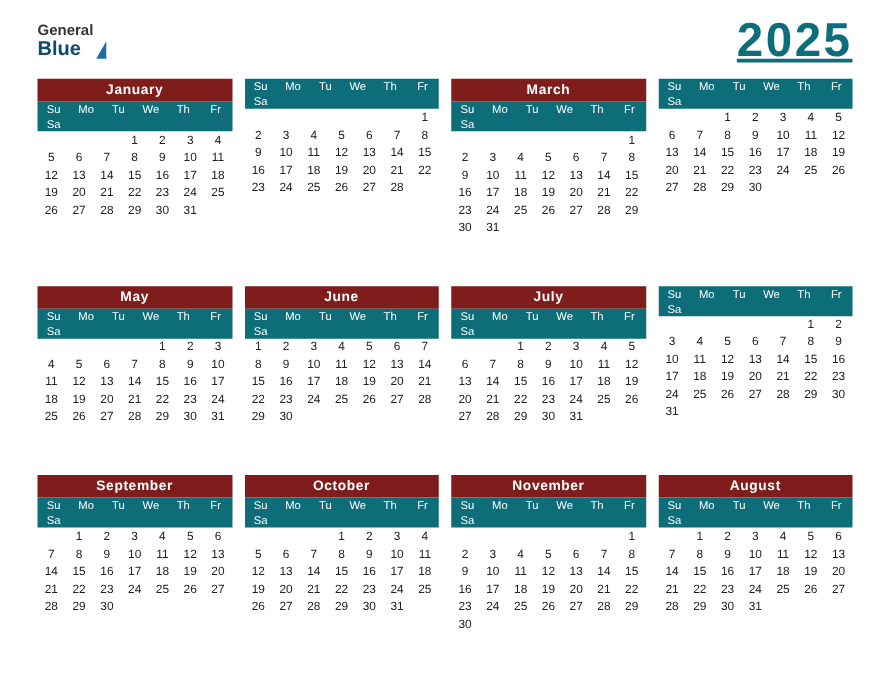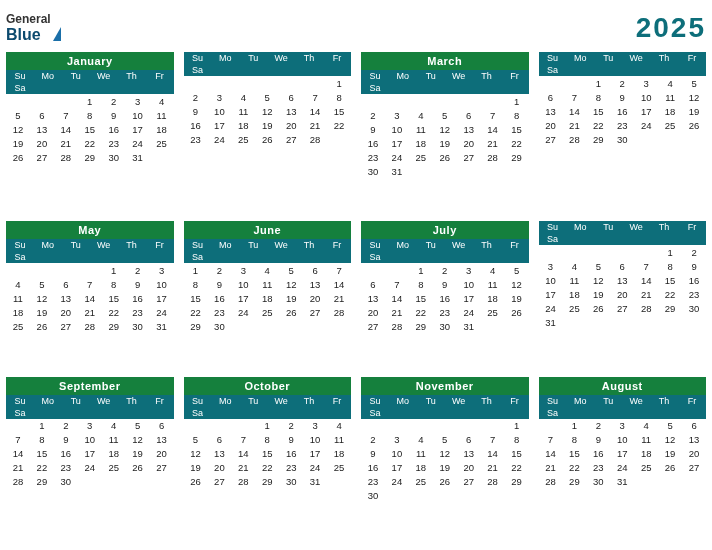--- a/index.html
+++ b/index.html
@@ -7,21 +7,21 @@
       width: 712px;
       height: 550px;
       background: #fff;
       font-family: Arial, sans-serif;
       font-size: 11px;
       overflow: hidden;
     }
     .page {
       width: 712px;
       height: 550px;
-      padding: 12px 6px;
+      padding: 12px 30px;
       display: flex;
       flex-direction: column;
     }
     .header {
       display: flex;
       justify-content: space-between;
       align-items: center;
       margin-bottom: 8px;
     }
     .logo {
@@ -46,38 +46,39 @@
     }
     .logo-triangle {
       width: 0;
       height: 0;
       border-left: 8px solid transparent;
       border-bottom: 14px solid #1a6fa8;
       margin-left: 2px;
       margin-bottom: 2px;
     }
     .year-title {
-      font-size: 28px;
+      font-size: 38px;
       font-weight: bold;
       color: #0d6e7a;
       letter-spacing: 2px;
+      text-decoration: underline;
     }
     .calendars-grid {
       display: grid;
       grid-template-columns: repeat(4, 1fr);
       grid-template-rows: repeat(3, auto);
       gap: 8px 10px;
       flex: 1;
     }
     .month-block {
       display: flex;
       flex-direction: column;
     }
     .month-header {
-      background: #15803d;
+      background: #7f1d1d;
       color: #fff;
       text-align: center;
       font-size: 11px;
       font-weight: bold;
       padding: 3px 0;
       letter-spacing: 0.5px;
     }
     .day-headers {
       display: grid;
       grid-template-columns: repeat(6, 1fr);

